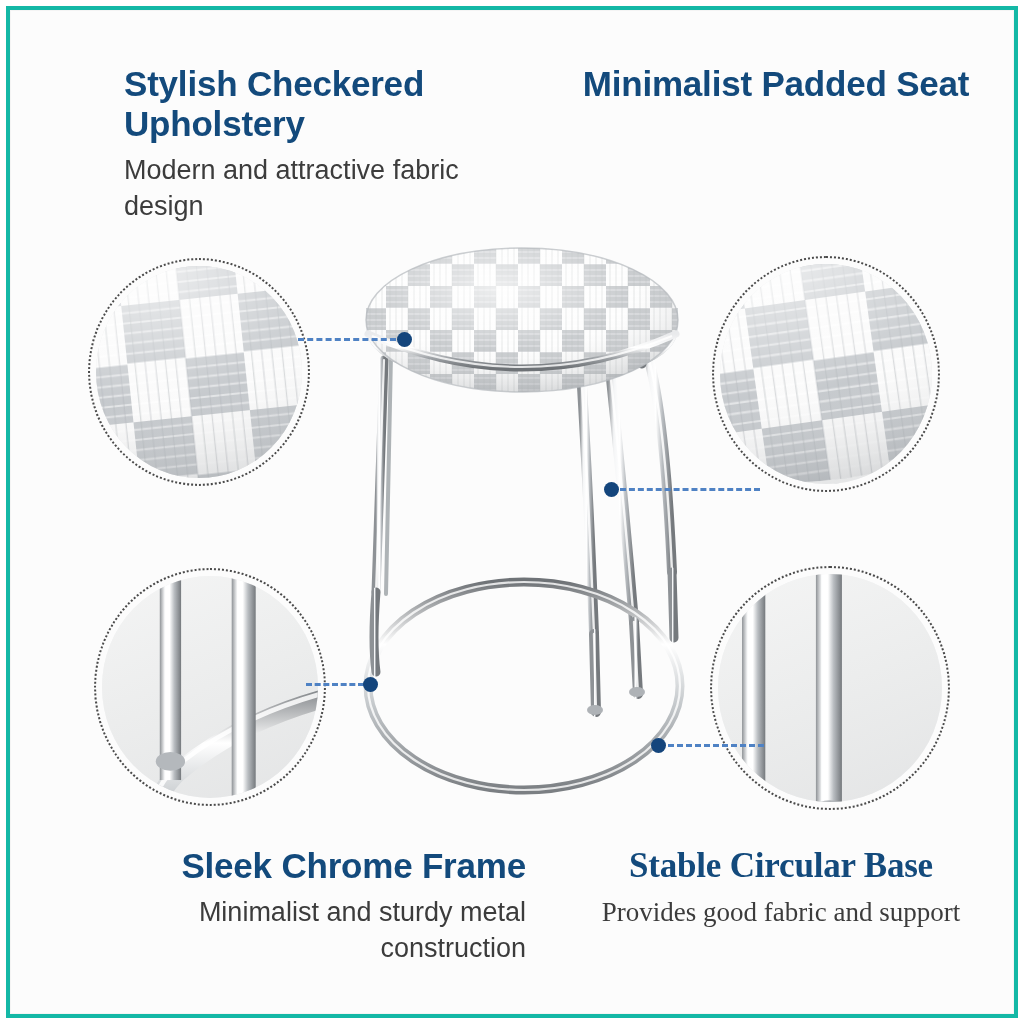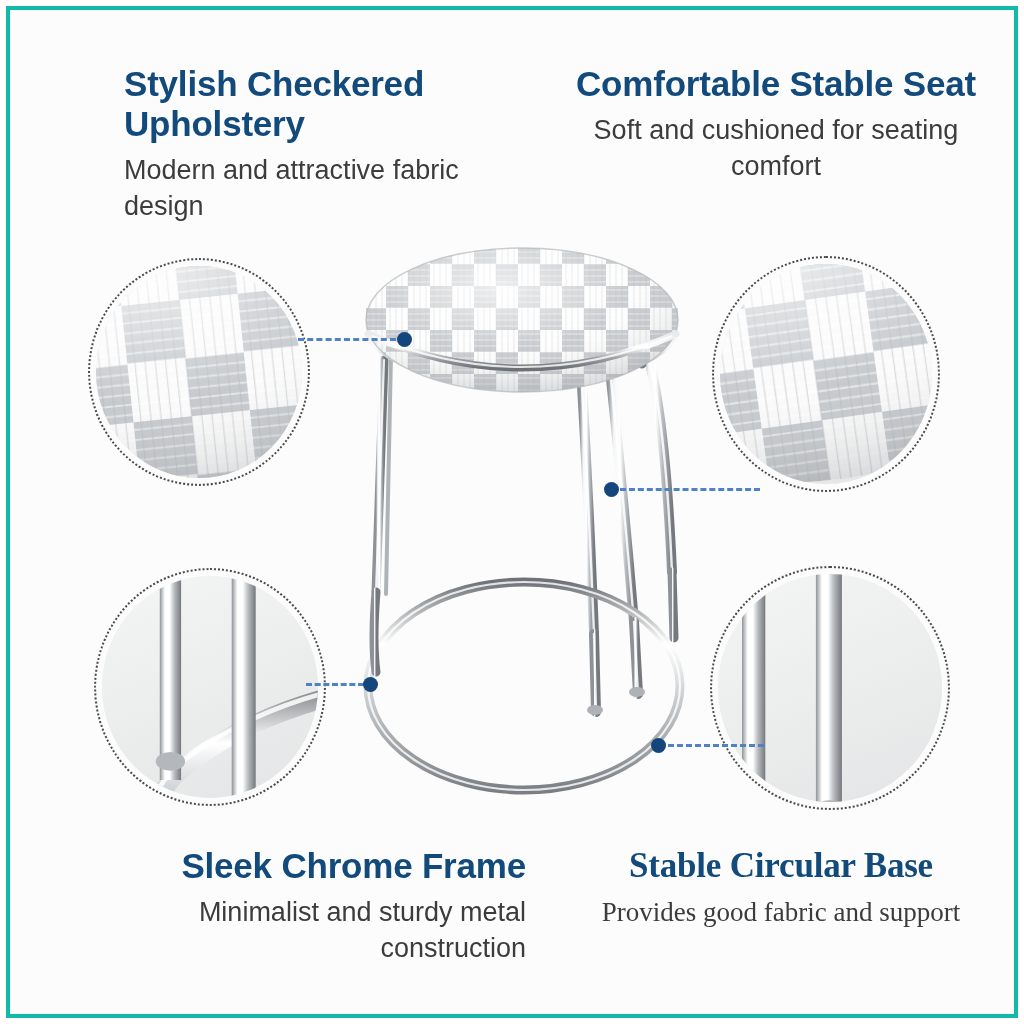--- a/index.html
+++ b/index.html
@@ -160,22 +160,21 @@
       </linearGradient>
     </defs>
   </svg>
 
   <div class="txtblock" id="tl">
     <p class="ttl">Stylish Checkered Upholstery</p>
     <p class="sub">Modern and attractive fabric design</p>
   </div>
 
   <div class="txtblock" id="tr">
-    <p class="ttl">Comfortable Stable Seat</p>
-    <p class="sub">Soft and cushioned for seating comfort</p>
+    <p class="ttl">Minimalist Padded Seat</p>
   </div>
 
   <div class="txtblock" id="bl">
     <p class="ttl">Sleek Chrome Frame</p>
     <p class="sub">Minimalist and sturdy metal construction</p>
   </div>
 
   <div class="txtblock" id="br">
     <p class="ttl">Stable Circular Base</p>
     <p class="sub">Provides good fabric and support</p>

